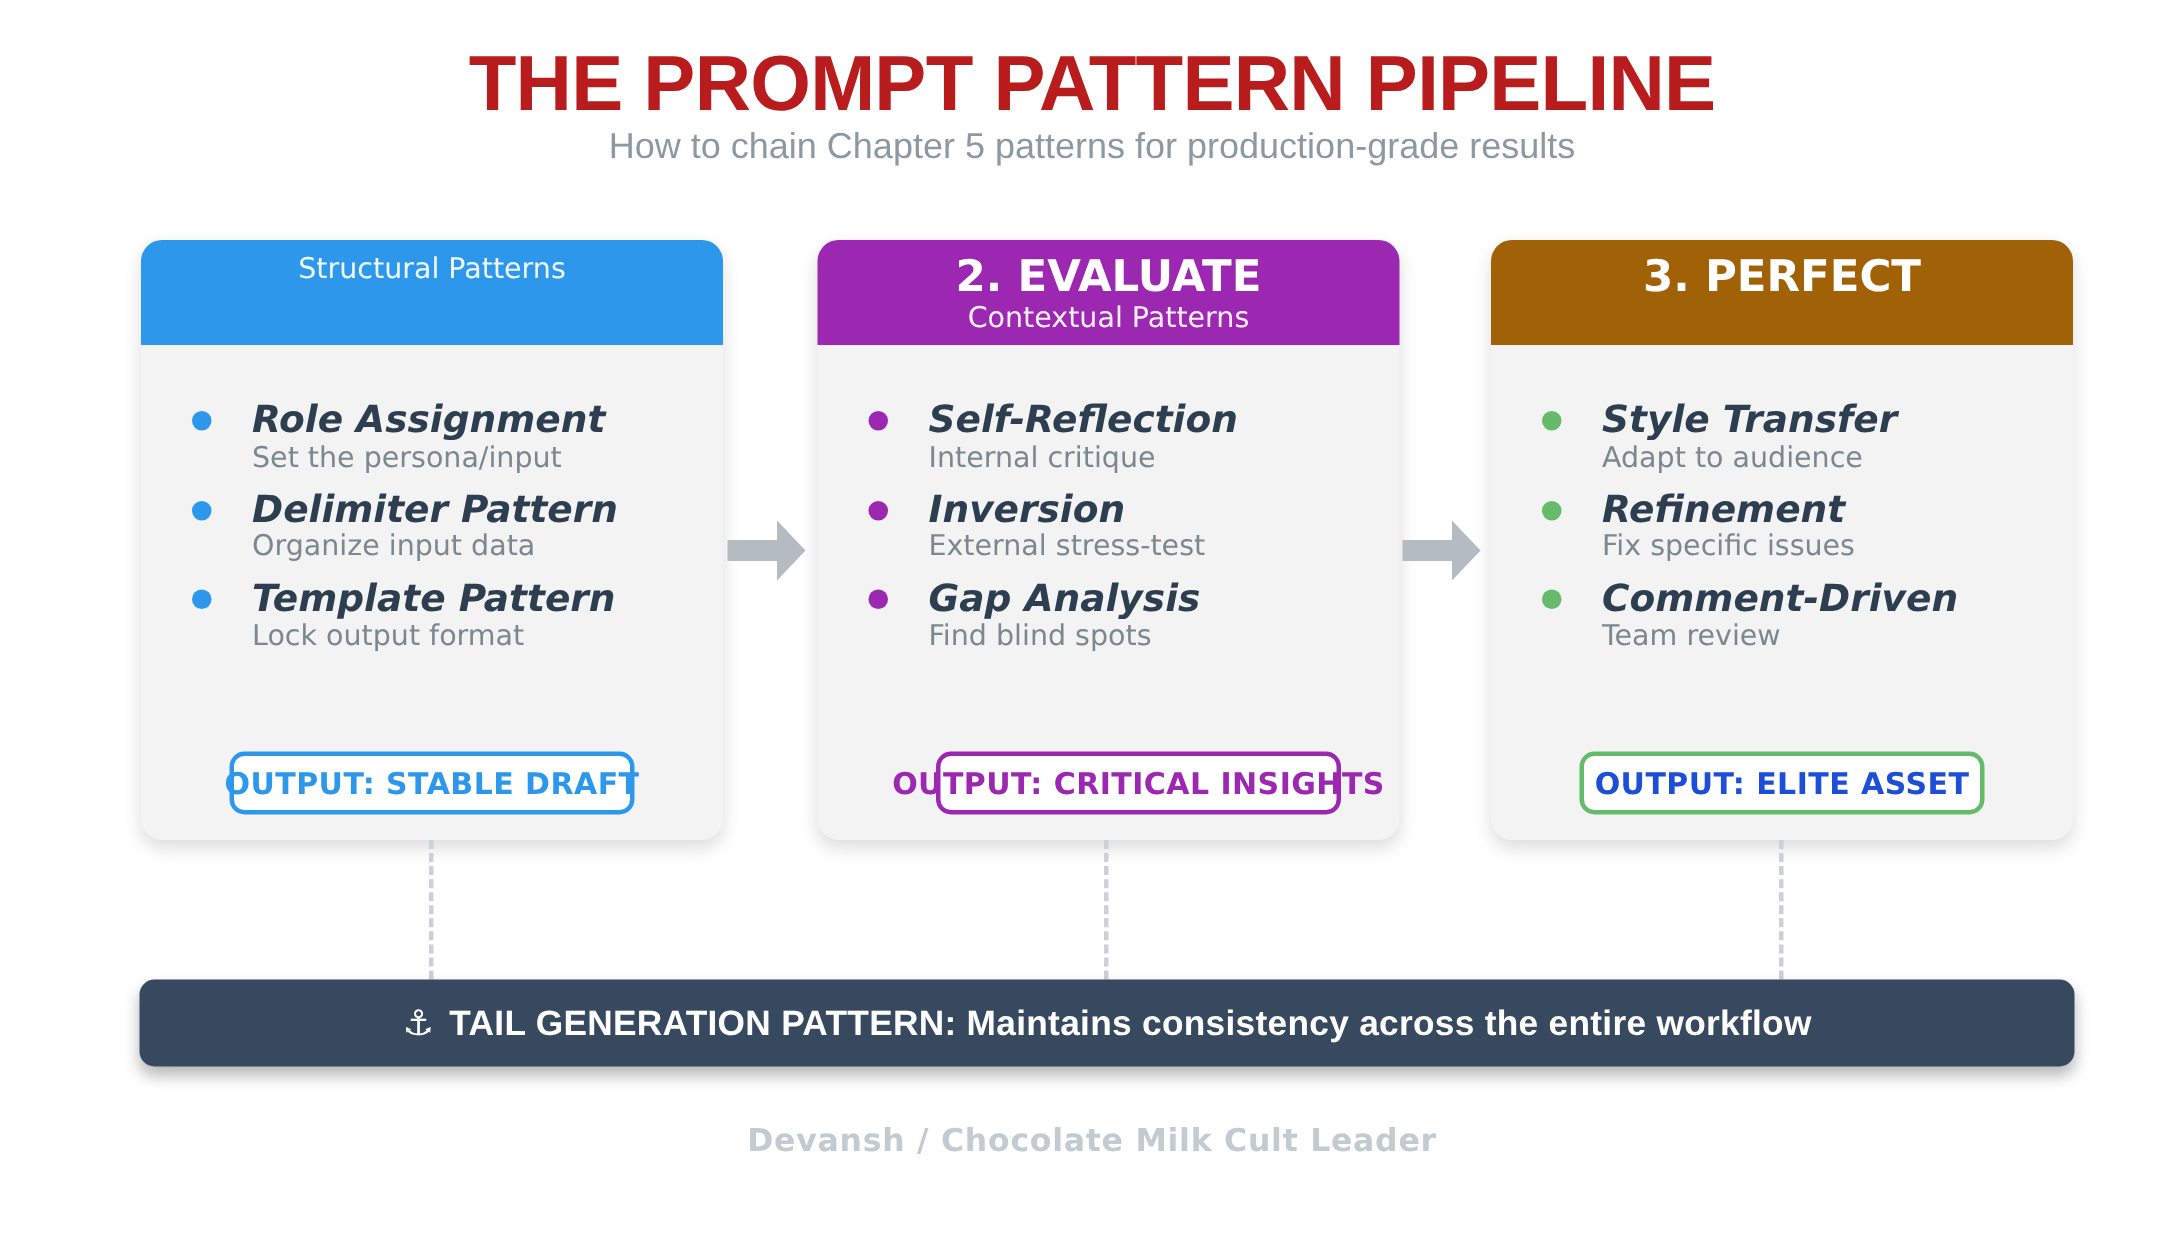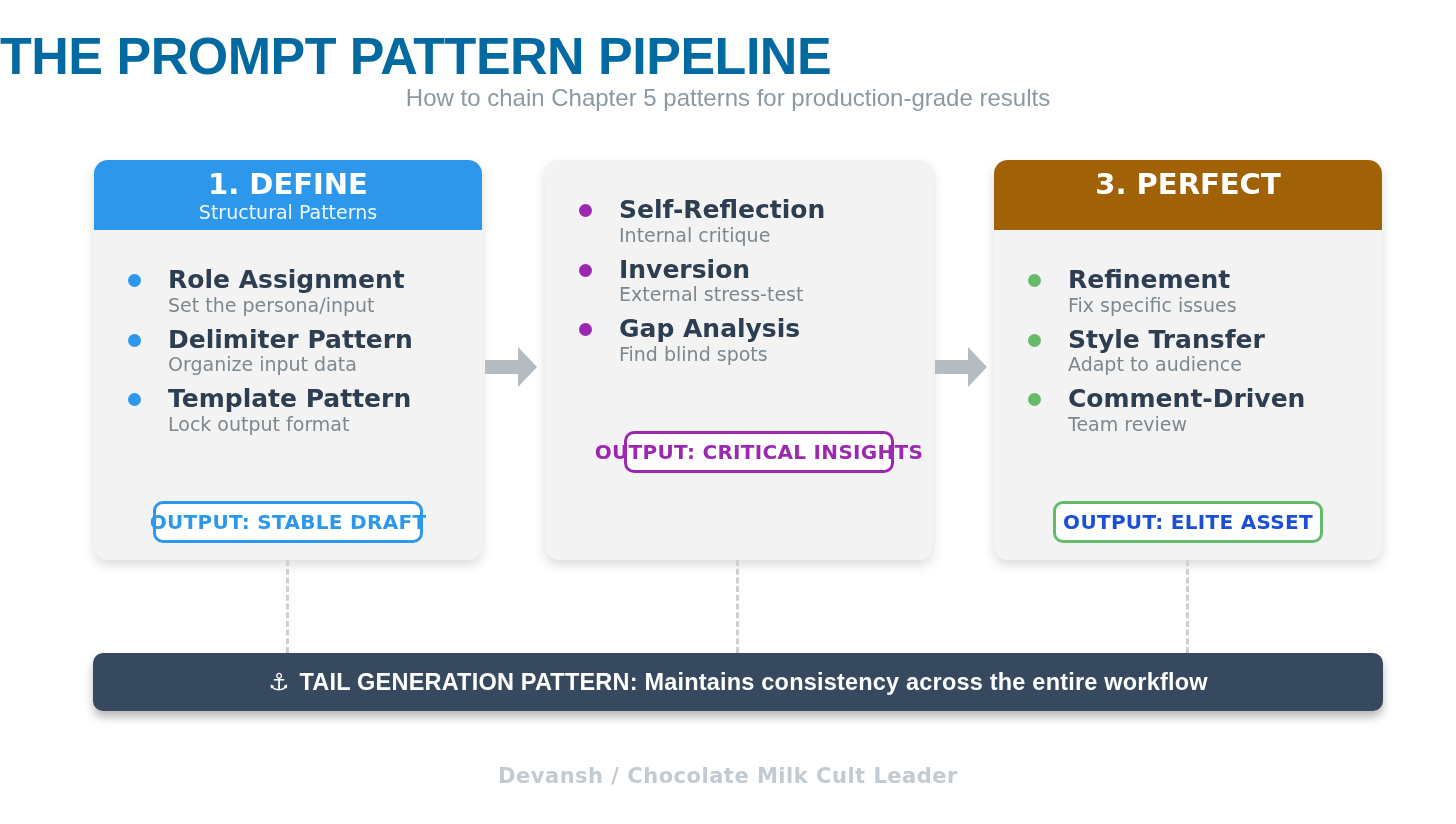--- a/index.html
+++ b/index.html
@@ -2,43 +2,43 @@
 <html><head>
 <meta charset="utf-8">
 <style>
   * { margin:0; padding:0; box-sizing:border-box; }
   html,body { background:#ffffff; }
   .stage {
     position:relative; width:1456px; height:824px; background:#ffffff;
     font-family:"DejaVu Sans","Liberation Sans",sans-serif; overflow:hidden;
   }
   .main-title {
-    position:absolute; top:26px; left:0; width:100%; text-align:left;
+    position:absolute; top:26px; left:0; width:100%; text-align:center;
     font-family:"Liberation Sans",sans-serif; font-weight:800; font-size:52px;
-    letter-spacing:-0.5px; color:#0369a1;
+    letter-spacing:-0.5px; color:#b91c1c;
   }
   .subtitle {
     position:absolute; top:84px; left:0; width:100%; text-align:center;
     font-family:"Liberation Sans",sans-serif; font-size:24px; color:#8C98A2;
   }
   .card {
     position:absolute; top:160px; width:388px; height:400px;
     background:#F3F3F4; border-radius:14px;
     box-shadow:0 5px 12px rgba(0,0,0,0.14);
   }
   .card-header {
     height:70px; border-radius:14px 14px 0 0; color:#ffffff;
     text-align:center; padding-top:8px;
   }
   .card-header .h-title { font-size:29px; font-weight:bold; line-height:1.15; }
   .card-header .h-sub { font-size:19px; color:rgba(255,255,255,0.93); }
   .card-body { position:relative; height:330px; padding:36px 10px 0 32px; }
   .item { position:relative; padding-left:42px; margin-bottom:9px; }
   .dot { position:absolute; left:2px; top:8px; width:13px; height:13px; border-radius:50%; }
-  .item-title { font-size:25px; font-weight:bold; color:#2C3E50; line-height:1.15; }
+  .item-title { font-size:25px; font-weight:bold; color:#2C3E50; line-height:1.15;font-style:italic; }
   .item-desc { font-size:19px; color:#7C878E; line-height:1.15; }
   .output-badge {
     position:absolute; bottom:17px; left:50%; transform:translateX(-50%);
     width:270px; height:42px; background:#ffffff; border:3px solid;
     border-radius:10px; display:flex; align-items:center; justify-content:center;
     font-weight:bold; font-size:20px; white-space:nowrap; letter-spacing:0.3px;
   }
   
   .accent-blue  .card-header { background:#2D98EB; }
   .accent-blue  .dot { background:#2D98EB; }
@@ -60,35 +60,34 @@
   .connector { position:absolute; top:560px; height:93px; width:0; border-left:3px dashed #CBD1D6; }
   .tail-bar {
     position:absolute; left:93px; top:653px; width:1290px; height:58px;
     background:#36495E; border-radius:10px; box-shadow:0 6px 10px rgba(0,0,0,0.28);
     color:#ffffff; display:flex; align-items:center; justify-content:center;
     font-family:"Liberation Sans",sans-serif; font-weight:bold; font-size:23.5px;
     letter-spacing:0.2px;
   }
   .tail-bar .anchor { margin-right:10px; font-weight:normal; font-family:"DejaVu Sans",sans-serif; }
   .credit {
-    position:absolute; top:764px; left:0; width:100%; text-align:center;
+    position:absolute; top:748px; left:0; width:100%; text-align:center;
     font-weight:bold; font-size:21px; color:#C3CBD2; letter-spacing:0.5px;
   }
 </style>
 </head>
 <body>
 
 <div class="stage">
 
   <div class="main-title">THE PROMPT PATTERN PIPELINE</div>
   <div class="subtitle">How to chain Chapter 5 patterns for production-grade results</div>
 
   <div class="card accent-blue" style="left:94px;">
     <div class="card-header">
-      <div class="h-title">1. DEFINE</div>
       <div class="h-sub">Structural Patterns</div>
     </div>
     <div class="card-body">
       <div class="item">
         <span class="dot"></span>
         <div class="item-title">Role Assignment</div>
         <div class="item-desc">Set the persona/input</div>
       </div>
       <div class="item">
         <span class="dot"></span>
@@ -103,20 +102,24 @@
       <div class="output-badge">OUTPUT: STABLE DRAFT</div>
     </div>
   </div>
 
   <div class="arrow" style="left:485px;">
     <div class="shaft"></div>
     <div class="head"></div>
   </div>
 
   <div class="card accent-purple" style="left:545px;">
+    <div class="card-header">
+      <div class="h-title">2. EVALUATE</div>
+      <div class="h-sub">Contextual Patterns</div>
+    </div>
     <div class="card-body">
       <div class="item">
         <span class="dot"></span>
         <div class="item-title">Self-Reflection</div>
         <div class="item-desc">Internal critique</div>
       </div>
       <div class="item">
         <span class="dot"></span>
         <div class="item-title">Inversion</div>
         <div class="item-desc">External stress-test</div>
@@ -135,27 +138,27 @@
     <div class="head"></div>
   </div>
 
   <div class="card accent-green" style="left:994px;">
     <div class="card-header">
       <div class="h-title">3. PERFECT</div>
     </div>
     <div class="card-body">
       <div class="item">
         <span class="dot"></span>
-        <div class="item-title">Refinement</div>
-        <div class="item-desc">Fix specific issues</div>
+        <div class="item-title">Style Transfer</div>
+        <div class="item-desc">Adapt to audience</div>
       </div>
       <div class="item">
         <span class="dot"></span>
-        <div class="item-title">Style Transfer</div>
-        <div class="item-desc">Adapt to audience</div>
+        <div class="item-title">Refinement</div>
+        <div class="item-desc">Fix specific issues</div>
       </div>
       <div class="item">
         <span class="dot"></span>
         <div class="item-title">Comment-Driven</div>
         <div class="item-desc">Team review</div>
       </div>
       <div class="output-badge">OUTPUT: ELITE ASSET</div>
     </div>
   </div>
 

